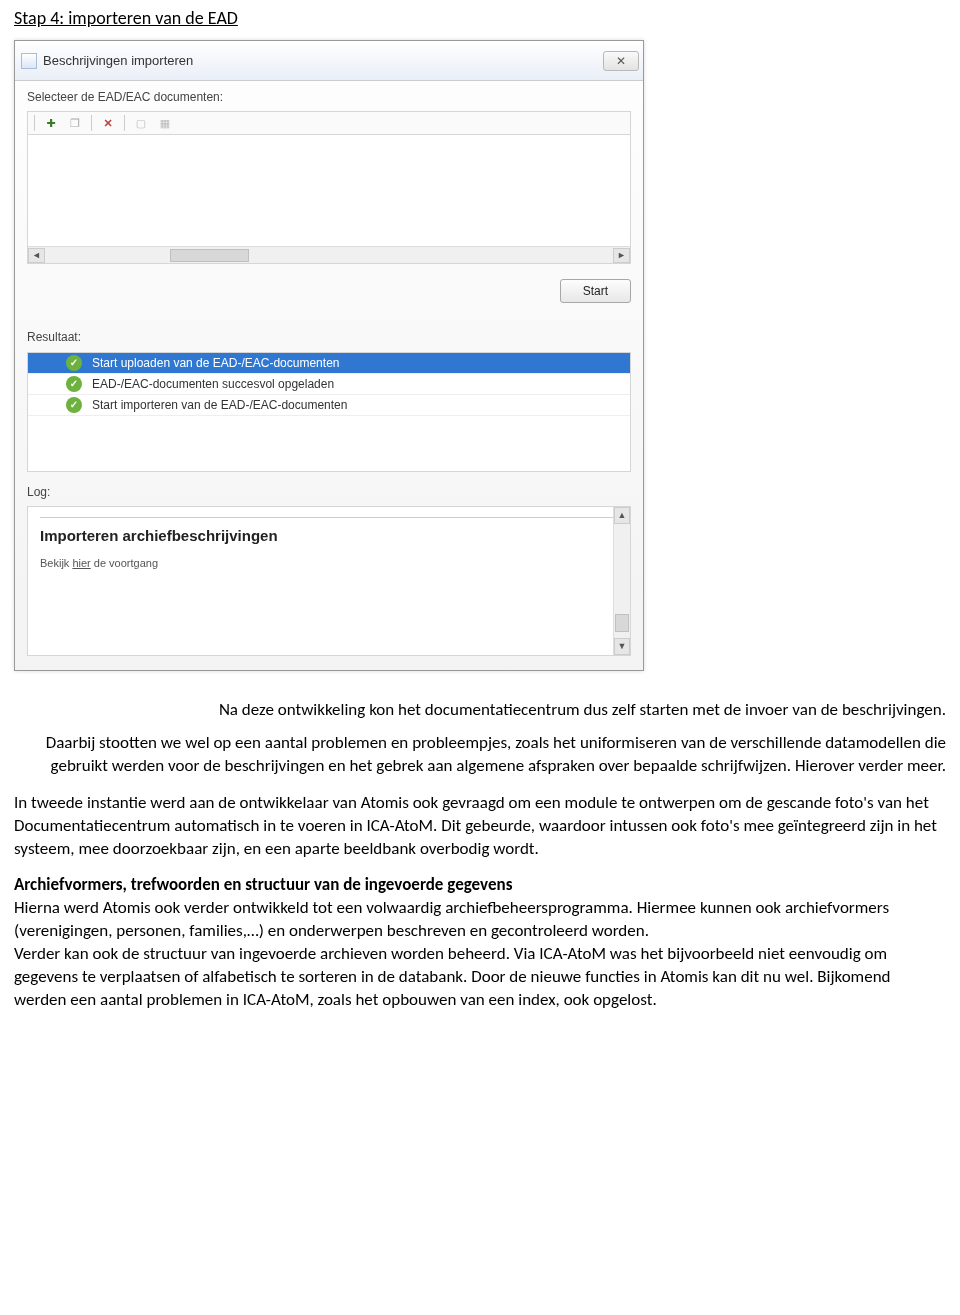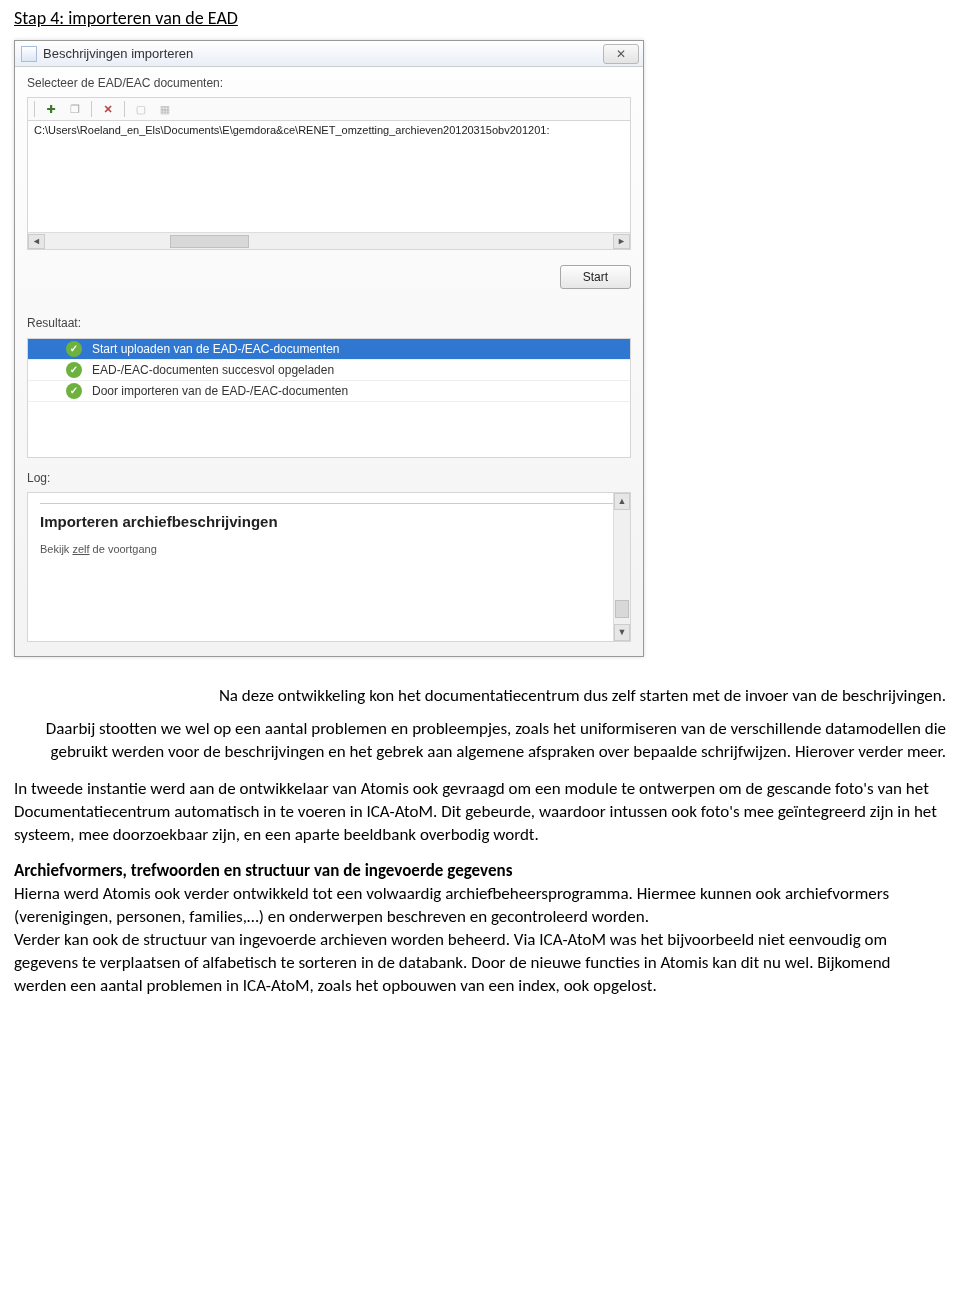--- a/index.html
+++ b/index.html
@@ -22,21 +22,21 @@
     width: 630px;
     border: 1px solid #999;
     background: linear-gradient(#fefefe,#f3f3f3);
     box-shadow: 0 0 4px rgba(0,0,0,.15);
     font-family: "Segoe UI", Tahoma, sans-serif;
     font-size: 12px;
     color: #333;
     margin-bottom: 28px;
   }
   .titlebar {
-    height: 26px;
+    height: 40px;
     display: flex;
     align-items: center;
     justify-content: space-between;
     padding: 2px 4px 2px 6px;
     background: linear-gradient(#fff,#e9eef7);
     border-bottom: 1px solid #ccc;
   }
   .titlebar-left { display:flex; align-items:center; gap:6px; }
   .title-icon {
     width:16px; height:16px;
@@ -178,21 +178,20 @@
       <span class="tsep"></span>
       <div class="tbtn">
           <span style="color:#bbb;">▢</span>
         </div>
       <div class="tbtn">
           <span style="color:#bbb;">▦</span>
         </div>
     </div>
 
     <div class="filelist">
-      <div class="file-row">C:\Users\Roeland_en_Els\Documents\E\gemdora&amp;ce\RENET_omzetting_archieven20120315obv201201:</div>
       <div class="hscroll">
         <div class="arrow">◄</div>
         <div class="track">
           <div class="thumb"></div>
         </div>
         <div class="arrow">►</div>
       </div>
     </div>
 
     <div class="start-row">
@@ -210,37 +209,37 @@
       <div class="result-row">
         <div class="icon-cell">
             <div class="chk">✓</div>
           </div>
         <span>EAD-/EAC-documenten succesvol opgeladen</span>
       </div>
       <div class="result-row">
         <div class="icon-cell">
             <div class="chk">✓</div>
           </div>
-        <span>Door importeren van de EAD-/EAC-documenten</span>
+        <span>Start importeren van de EAD-/EAC-documenten</span>
       </div>
     </div>
 
     <div class="dlg-label" style="margin-top:12px;">Log:</div>
     <div class="log-box">
       <div class="vscroll">
         <div class="varrow">▲</div>
         <div class="vtrack">
           <div class="vthumb"></div>
         </div>
         <div class="varrow">▼</div>
       </div>
       <hr class="hr">
       <div class="log-heading">Importeren archiefbeschrijvingen</div>
       <div class="log-foot">
-        <span>Bekijk </span><span class="log-link">zelf</span><span> de voortgang</span>
+        <span>Bekijk </span><span class="log-link">hier</span><span> de voortgang</span>
       </div>
     </div>
   </div>
 </div>
 
 <div class="para">Na deze ontwikkeling kon het documentatiecentrum dus zelf starten met de invoer van de beschrijvingen.</div>
 <div class="para">Daarbij stootten we wel op een aantal problemen en probleempjes, zoals het uniformiseren van de verschillende datamodellen die gebruikt werden voor de beschrijvingen en het gebrek aan algemene afspraken over bepaalde schrijfwijzen. Hierover verder meer.</div>
 
 <div class="section">
   <div>In tweede instantie werd aan de ontwikkelaar van Atomis ook gevraagd om een module te ontwerpen om de gescande foto's van het Documentatiecentrum automatisch in te voeren in ICA-AtoM. Dit gebeurde, waardoor intussen ook foto's mee geïntegreerd zijn in het systeem, mee doorzoekbaar zijn, en een aparte beeldbank overbodig wordt.</div>

